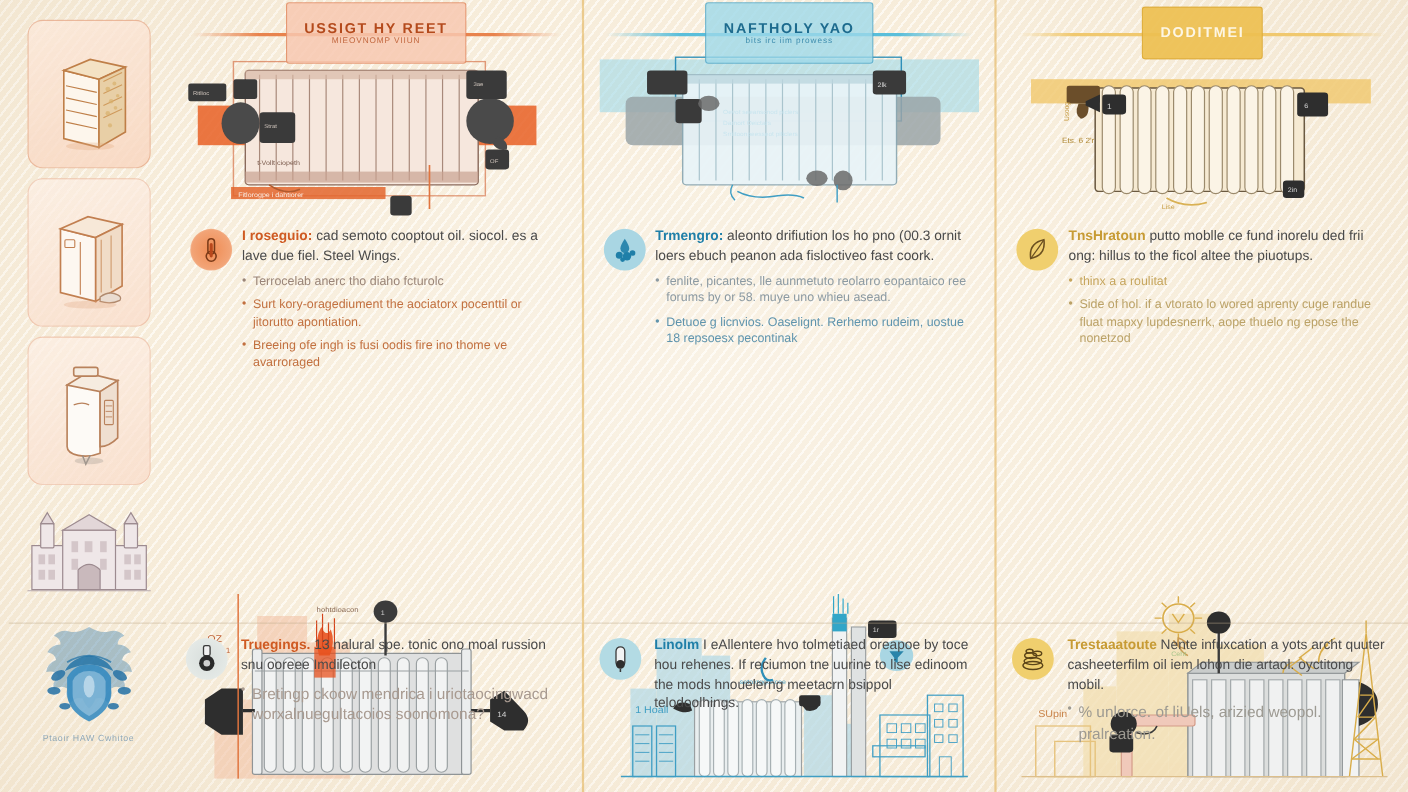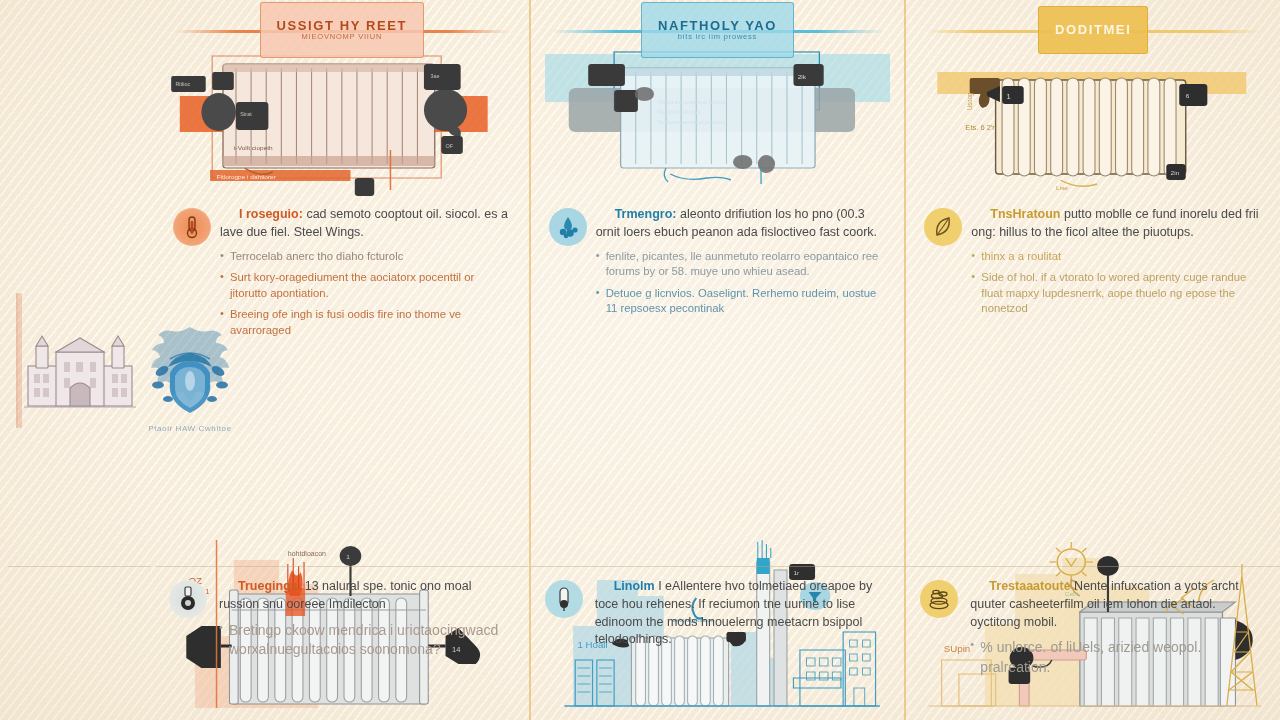--- a/index.html
+++ b/index.html
@@ -23,21 +23,21 @@
   #vignette{
     position:absolute; inset:0; z-index:1; pointer-events:none;
     background:radial-gradient(ellipse at 50% 45%, rgba(255,255,255,.28) 0%, rgba(250,238,218,0) 58%, rgba(226,205,172,.26) 100%);
   }
   #page{ position:absolute; inset:0; z-index:2; display:flex; }
 
   
   .sidebar{
     width:155px; flex:0 0 155px; position:relative;
     padding:18px 10px 8px 16px;
-    display:flex; flex-direction:row; align-items:center;
+    display:flex; flex-direction:column; align-items:center;
   }
   .thumb-card{
     width:112px; height:135px; margin-bottom:9px;
     border-radius:14px;
     border:1px solid rgba(214,130,88,.42);
     background:linear-gradient(160deg, rgba(252,233,219,.75) 0%, rgba(248,214,192,.85) 100%);
     display:flex; align-items:center; justify-content:center;
     position:relative; overflow:hidden;
   }
   .thumb-card.faint{ border-color:rgba(214,130,88,.30); background:linear-gradient(160deg, rgba(253,240,230,.70) 0%, rgba(249,221,203,.8) 100%); }
@@ -85,21 +85,21 @@
 
   
   .block{ display:flex; gap:9px; padding:2px 2px 0 4px; }
   .badge{
     flex:0 0 auto; width:38px; height:38px; border-radius:50%;
     display:flex; align-items:center; justify-content:center; margin-top:2px;
   }
   .badge svg{ display:block; }
   .btext{ flex:1; min-width:0; }
   .lead{ font-size:12.5px; line-height:1.42; filter:blur(.42px); color:#4a4a4a; }
-  .lead .kw{ font-weight:700;margin-left:19px; }
+  .lead .kw{ font-weight:700; }
   ul.bul{ list-style:none; margin-top:7px; }
   ul.bul li{
     position:relative; padding-left:10px; margin-bottom:6px;
     font-size:11.3px; line-height:1.38; filter:blur(.5px); color:#7a7a7a;
   }
   ul.bul li:before{
     content:"•"; position:absolute; left:0; top:-1px; font-size:11px;
   }
 
   
@@ -455,21 +455,21 @@
             </g>
           </svg>
         </div>
         <div class="btext">
           <p class="lead">
             <span class="kw" style="color:#1f7fa8">Trmengro:</span>
             <span>aleonto drifiution los ho pno (00.3 ornit loers ebuch peanon ada fisloctiveo fast coork.</span>
           </p>
           <ul class="bul">
             <li style="color:#8c9aa2">fenlite, picantes, lle aunmetuto reolarro eopantaico ree forums by or 58. muye uno whieu asead.</li>
-            <li style="color:#5f94ad">Detuoe g licnvios. Oaselignt. Rerhemo rudeim, uostue 11 repsoesx pecontinak</li>
+            <li style="color:#5f94ad">Detuoe g licnvios. Oaselignt. Rerhemo rudeim, uostue 18 repsoesx pecontinak</li>
           </ul>
         </div>
       </div>
 
       <div class="illus bottom" style="margin-top:auto">
         <svg viewBox="0 0 320 168" preserveAspectRatio="none">
           <g fill="#b6dae6" opacity=".75">
             <rect x="48" y="40" width="38" height="126"></rect>
             <rect x="86" y="56" width="24" height="110"></rect>
             <rect x="26" y="86" width="22" height="80"></rect>

